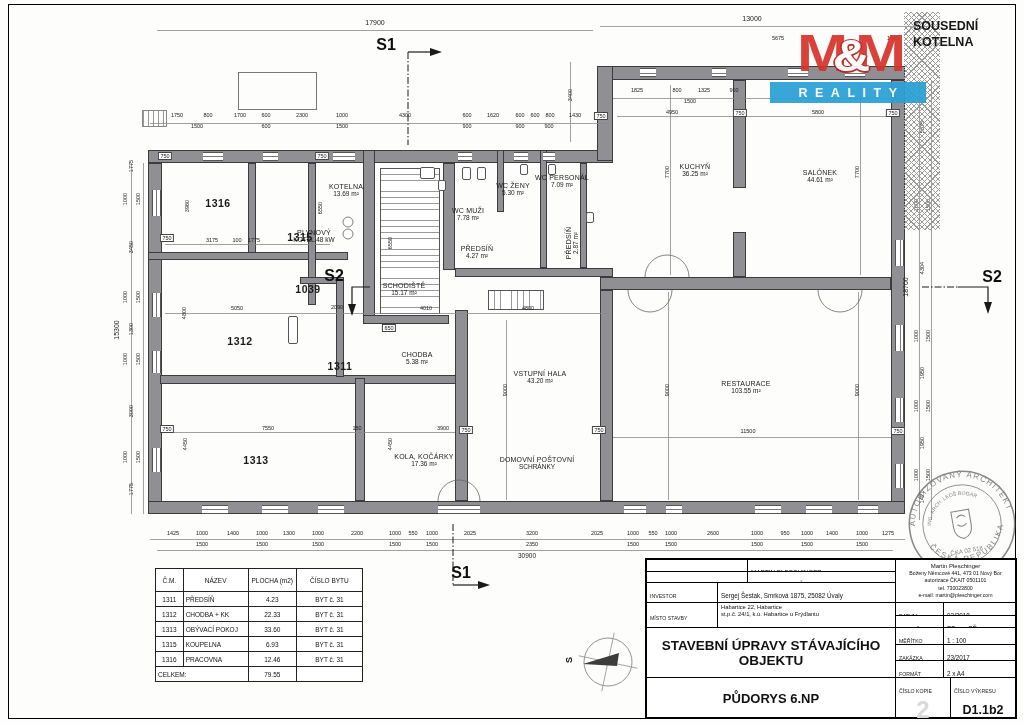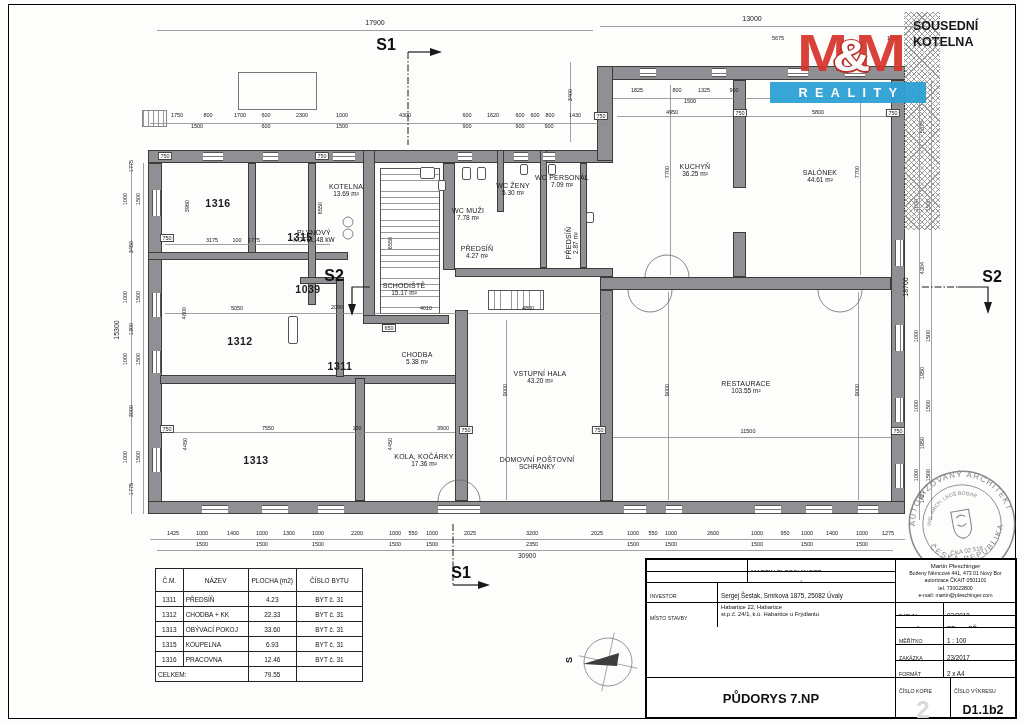--- a/index.html
+++ b/index.html
@@ -499,21 +499,22 @@
   <div class="c toprow" style="left:100px;top:0;width:148px;height:11px"><span class="val">MARTIN PLESCHINGER</span></div>
   <div class="c first" style="left:0;top:11px;width:100px;height:11px"></div>
   <div class="c" style="left:100px;top:11px;width:148px;height:11px"><span class="val">ING. ARCH. LEOŠ BOGAR</span></div>
   <div class="c first" style="left:0;top:22px;width:70px;height:20px;line-height:18px"><span class="lab">INVESTOR</span></div>
   <div class="c" style="left:70px;top:22px;width:178px;height:20px;line-height:18px"><span class="val">Sergej Šestak, Smrková 1875, 25082 Úvaly</span></div>
   <div class="c first" style="left:0;top:42px;width:70px;height:25px;line-height:22px"><span class="lab">MÍSTO STAVBY</span></div>
   <div class="c" style="left:70px;top:42px;width:178px;height:25px">
     <div class="val2">Habartice 22, Habartice</div>
     <div class="val2">st.p.č. 24/1, k.ú. Habartice u Frýdlantu</div>
   </div>
-  <div class="c first medtitle" style="left:0;top:117px;width:248px;height:41px">PŮDORYS 7.NP</div>
+  <div class="c first bigtitle" style="left:0;top:67px;width:248px;height:50px">STAVEBNÍ ÚPRAVY STÁVAJÍCÍHO OBJEKTU</div>
+  <div class="c first medtitle" style="left:0;top:117px;width:248px;height:41px">PŮDORYS 6.NP</div>
 
   <div class="c toprow contact" style="left:248px;top:0;width:120px;height:42px">
     <div>Martin Pleschinger</div>
     <div>Boženy Němcové 441, 473 01 Nový Bor</div>
     <div>autorizace ČKAIT 0501101</div>
     <div>tel. 730023800</div>
     <div>e-mail: martin@pleschinger.com</div>
   </div>
   <div class="c" style="left:248px;top:42px;width:48px;height:13px"><span class="lab">DATUM</span></div>
   <div class="c" style="left:296px;top:42px;width:72px;height:13px"><span class="val">03/2018</span></div>

